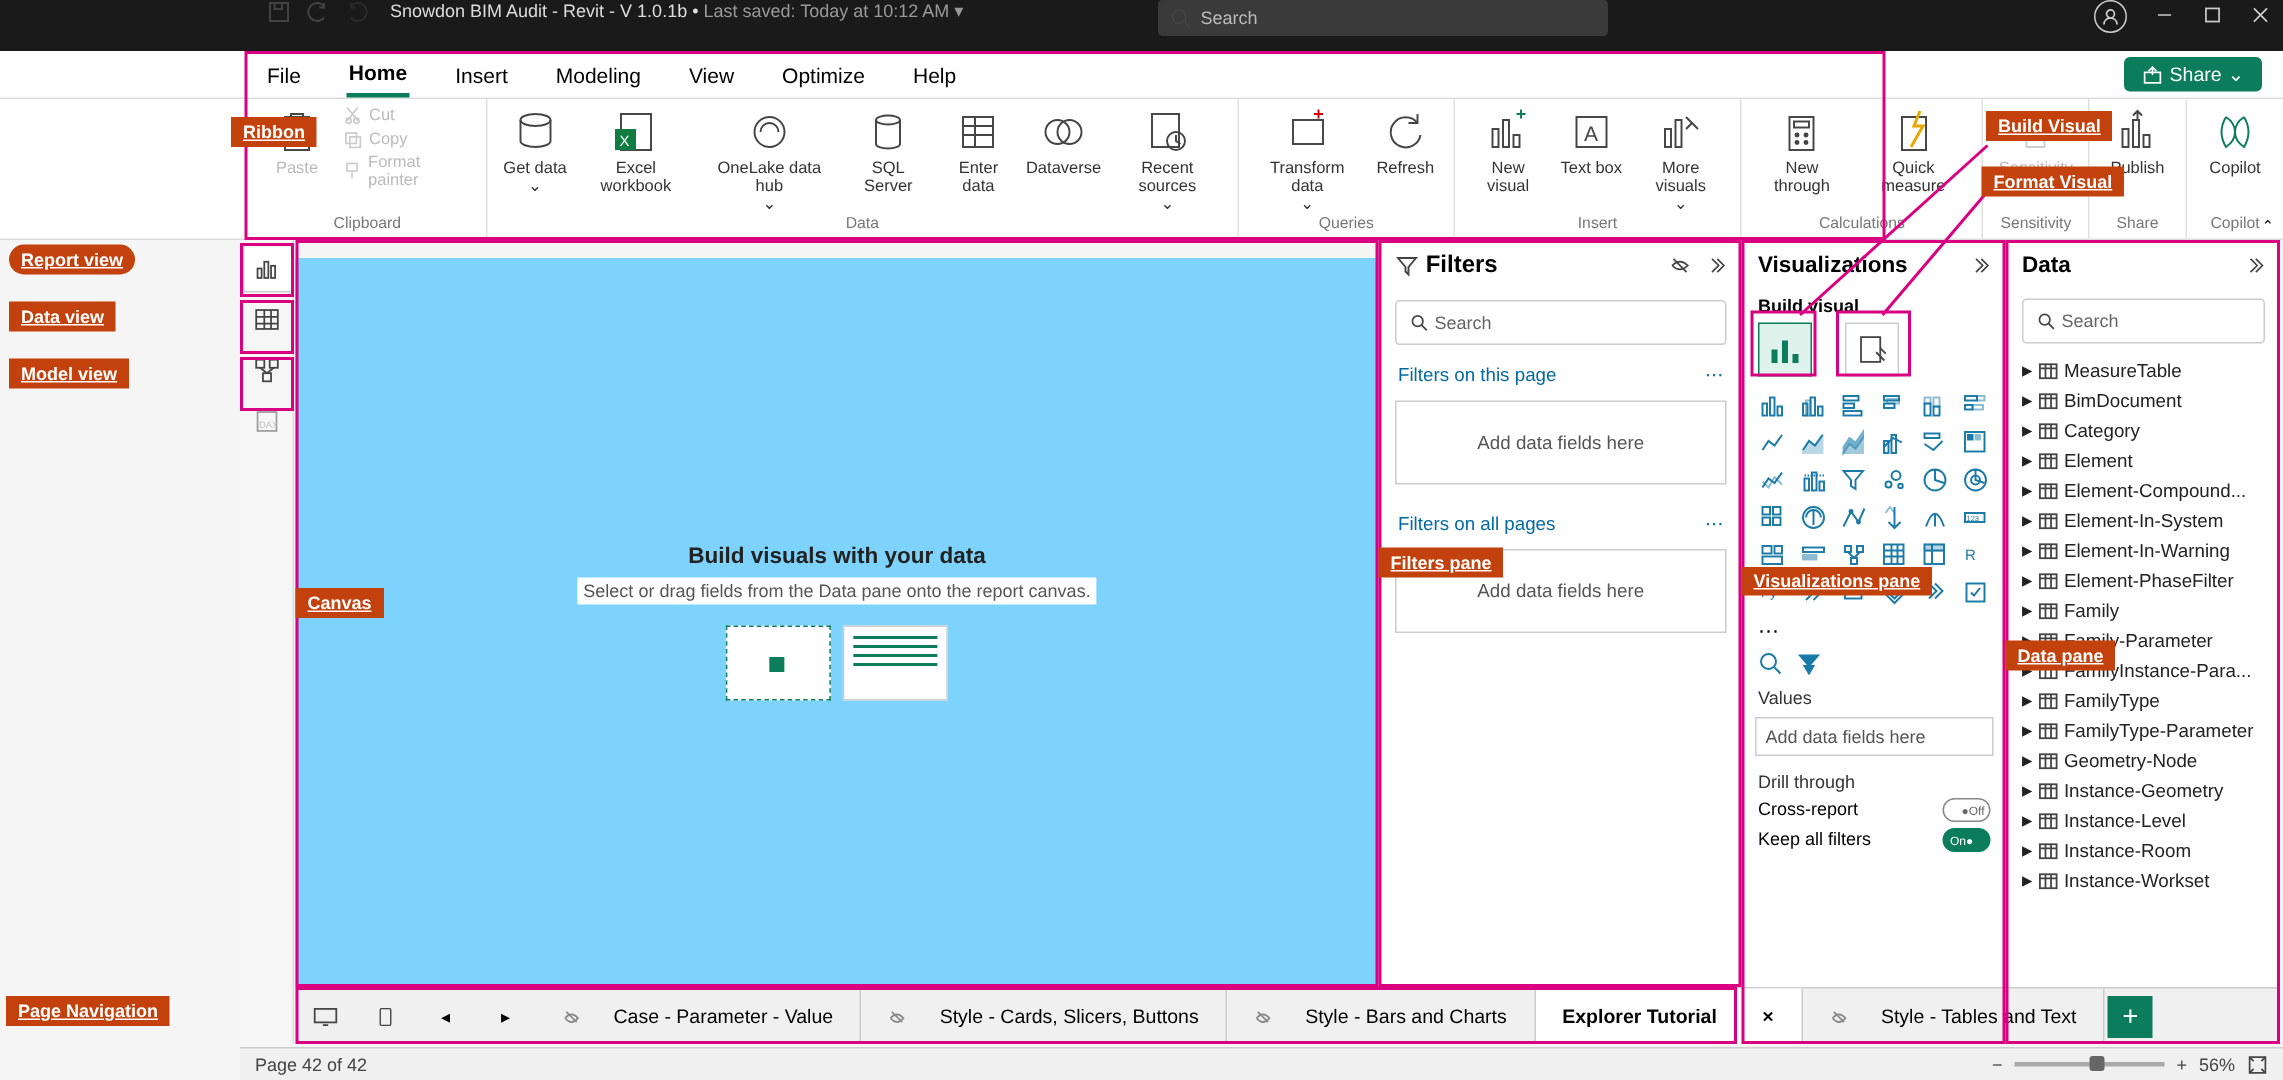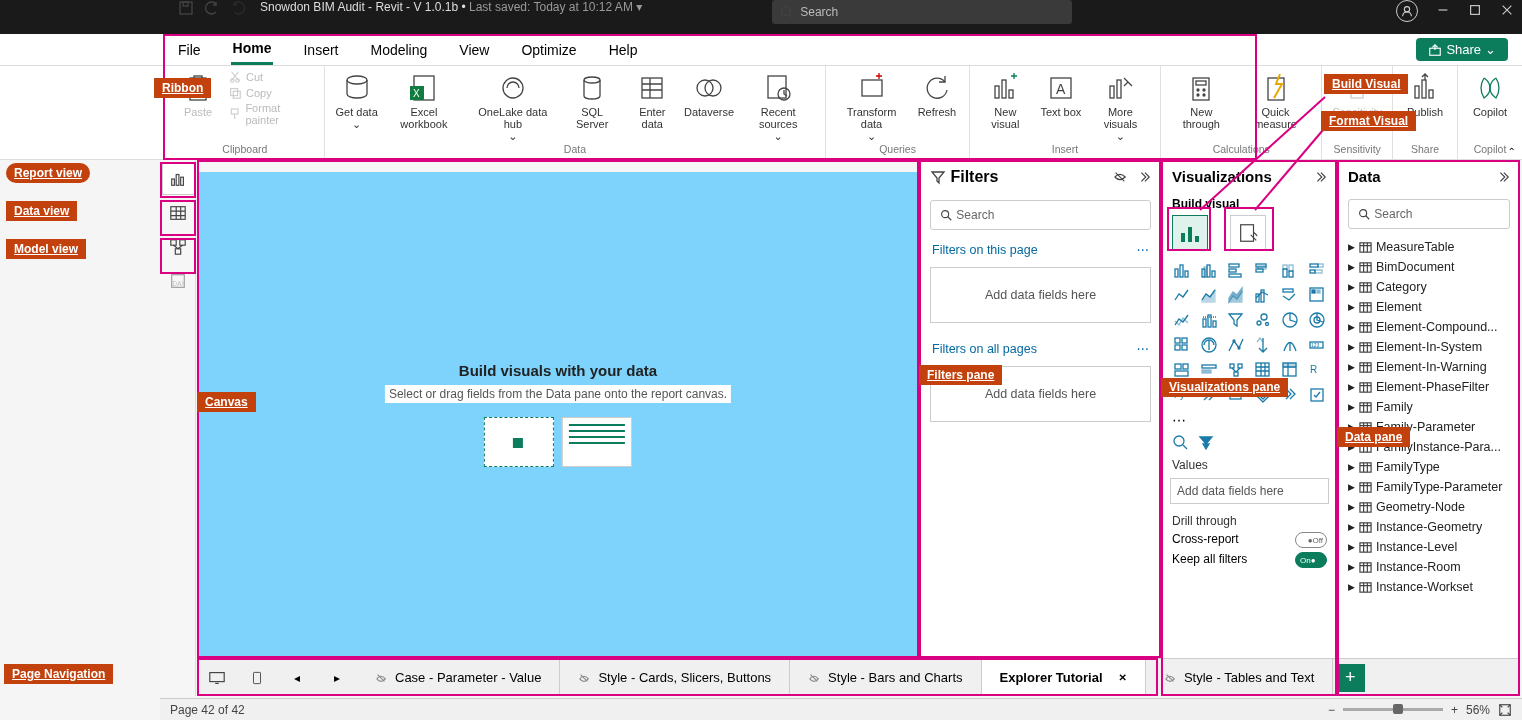--- a/index.html
+++ b/index.html
@@ -72,21 +72,21 @@
 .viz .toggle .sw.off { justify-content:flex-end; padding-right:3px; color:#666; }
 
 
 .data { position:absolute; top:160px; left:1337px; width:183px; height:536px; background:#fff; border-left:1px solid #ddd; overflow:hidden; }
 .data .tree { padding:2px 4px; overflow-y:auto; height:470px; }
 .data .node { display:flex; align-items:center; padding:3px 6px; font-size:12.5px; color:#222; gap:4px; cursor:pointer; white-space:nowrap; overflow:hidden; text-overflow:ellipsis;}
 
 
 .ptabs { position:absolute; top:658px; left:197px; right:2px; height:38px; background:#f0f0f0; display:flex; align-items:center; border-top:1px solid #ccc; }
 .ptabs .picon { width:40px; height:100%; display:flex; align-items:center; justify-content:center; cursor:pointer; }
-.ptabs .ptab { padding:0 18px; height:100%; display:flex; align-items:center; border-right:1px solid #ccc; font-size:13px; cursor:pointer; gap:8px;}
+.ptabs .ptab { padding:0 18px; height:100%; display:flex; align-items:center; border-right:1px solid #ccc; font-size:13px; cursor:pointer; gap:22px;}
 .ptabs .ptab.active { font-weight:600; background:#fff; }
 .ptabs .add { width:30px; height:28px; background:#0b7c5c; color:#fff; display:flex; align-items:center; justify-content:center; font-size:18px; margin-left:2px; }
 
 
 .status { position:absolute; bottom:0; left:160px; right:0; height:22px; background:#f0f0f0; border-top:1px solid #ccc; display:flex; align-items:center; padding:0 10px; font-size:12px; color:#444; }
 .status .r { margin-left:auto; display:flex; align-items:center; gap:8px; }
 .slider { width:100px; height:3px; background:#aaa; position:relative; }
 .slider .h { position:absolute; top:-4px; left:50px; width:10px; height:10px; background:#666; border-radius:2px; }
 
 

